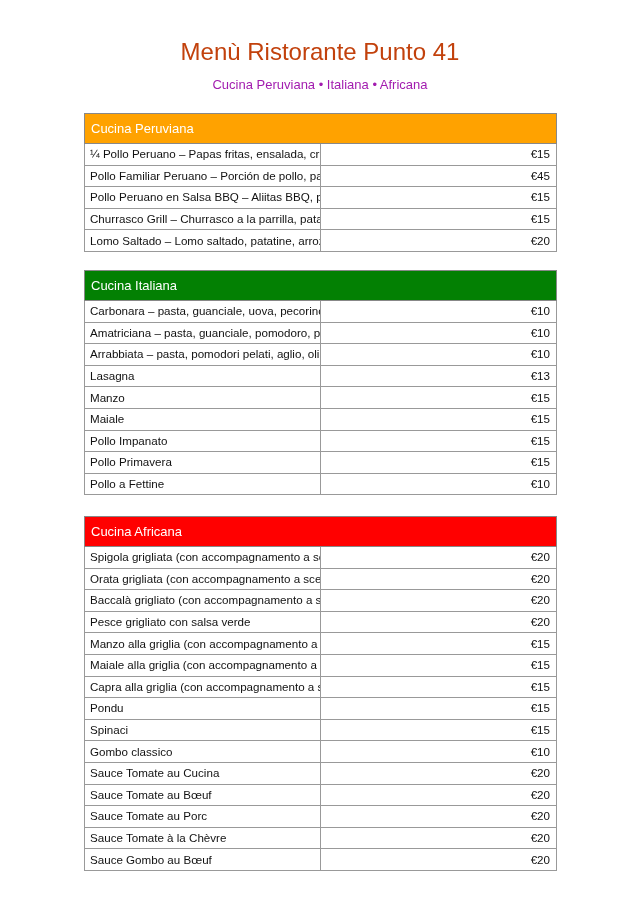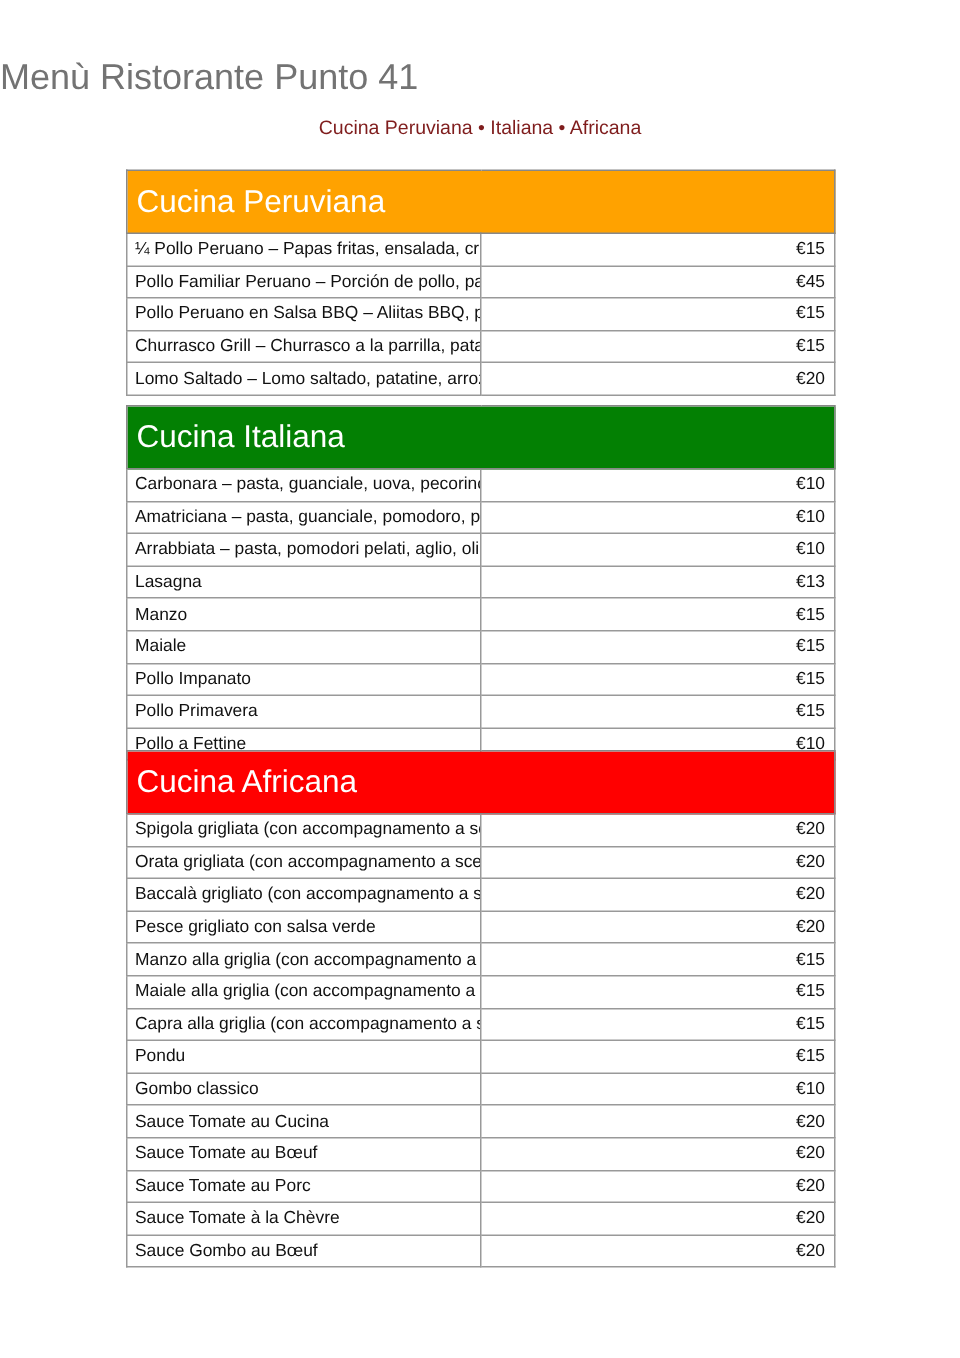--- a/index.html
+++ b/index.html
@@ -13,51 +13,51 @@
       position: relative;
       font-family: "Liberation Sans", sans-serif;
       color: #000000;
       overflow: hidden;
     }
     .page-title {
       position: absolute;
       left: 0;
       width: 640px;
       top: 38px;
-      text-align: left;
+      text-align: center;
       font-size: 24px;
       line-height: 28px;
-      color: #737373;
+      color: #c2410c;
     }
     .page-subtitle {
       position: absolute;
       left: 0;
       width: 640px;
       top: 77px;
       text-align: center;
       font-size: 13px;
       line-height: 16px;
-      color: #7f1d1d;
+      color: #a21caf;
     }
     .section {
       position: absolute;
       left: 84px;
       width: 473px;
     }
     .section table {
       width: 473px;
       border-collapse: collapse;
       table-layout: fixed;
     }
     .section th {
-      height: 42px;
+      height: 30px;
       padding: 0 6px;
       text-align: left;
       font-weight: normal;
-      font-size: 21px;
+      font-size: 13px;
       color: #ffffff;
       border: 1px solid #888888;
       box-sizing: border-box;
       margin-left: 22px;
     }
     .section td {
       height: 21.6px;
       padding: 0 5px;
       font-size: 11.6px;
       line-height: 14px;
@@ -71,21 +71,21 @@
       text-align: right;
       padding-right: 6px;
       width: 86px;
       margin-left: 16px;
     }
     .section td.dish {
       width: 387px;
     }
     .sec-peru { top: 113px; }
     .sec-ital { top: 270px; }
-    .sec-afr  { top: 500px; }
+    .sec-afr  { top: 516px; }
   </style>
 </head>
 <body>
 
 <div class="page-title">Menù Ristorante Punto 41</div>
 <div class="page-subtitle">Cucina Peruviana • Italiana • Africana</div>
 
 <div class="section sec-peru">
   <table>
     <thead>
@@ -200,20 +200,24 @@
         </tr>
         <tr>
           <td class="dish">Capra alla griglia (con accompagnamento a scelta)</td>
           <td class="price">€15</td>
         </tr>
         <tr>
           <td class="dish">Pondu</td>
           <td class="price">€15</td>
         </tr>
         <tr>
+          <td class="dish">Spinaci</td>
+          <td class="price">€15</td>
+        </tr>
+        <tr>
           <td class="dish">Gombo classico</td>
           <td class="price">€10</td>
         </tr>
         <tr>
           <td class="dish">Sauce Tomate au Cucina</td>
           <td class="price">€20</td>
         </tr>
         <tr>
           <td class="dish">Sauce Tomate au Bœuf</td>
           <td class="price">€20</td>

